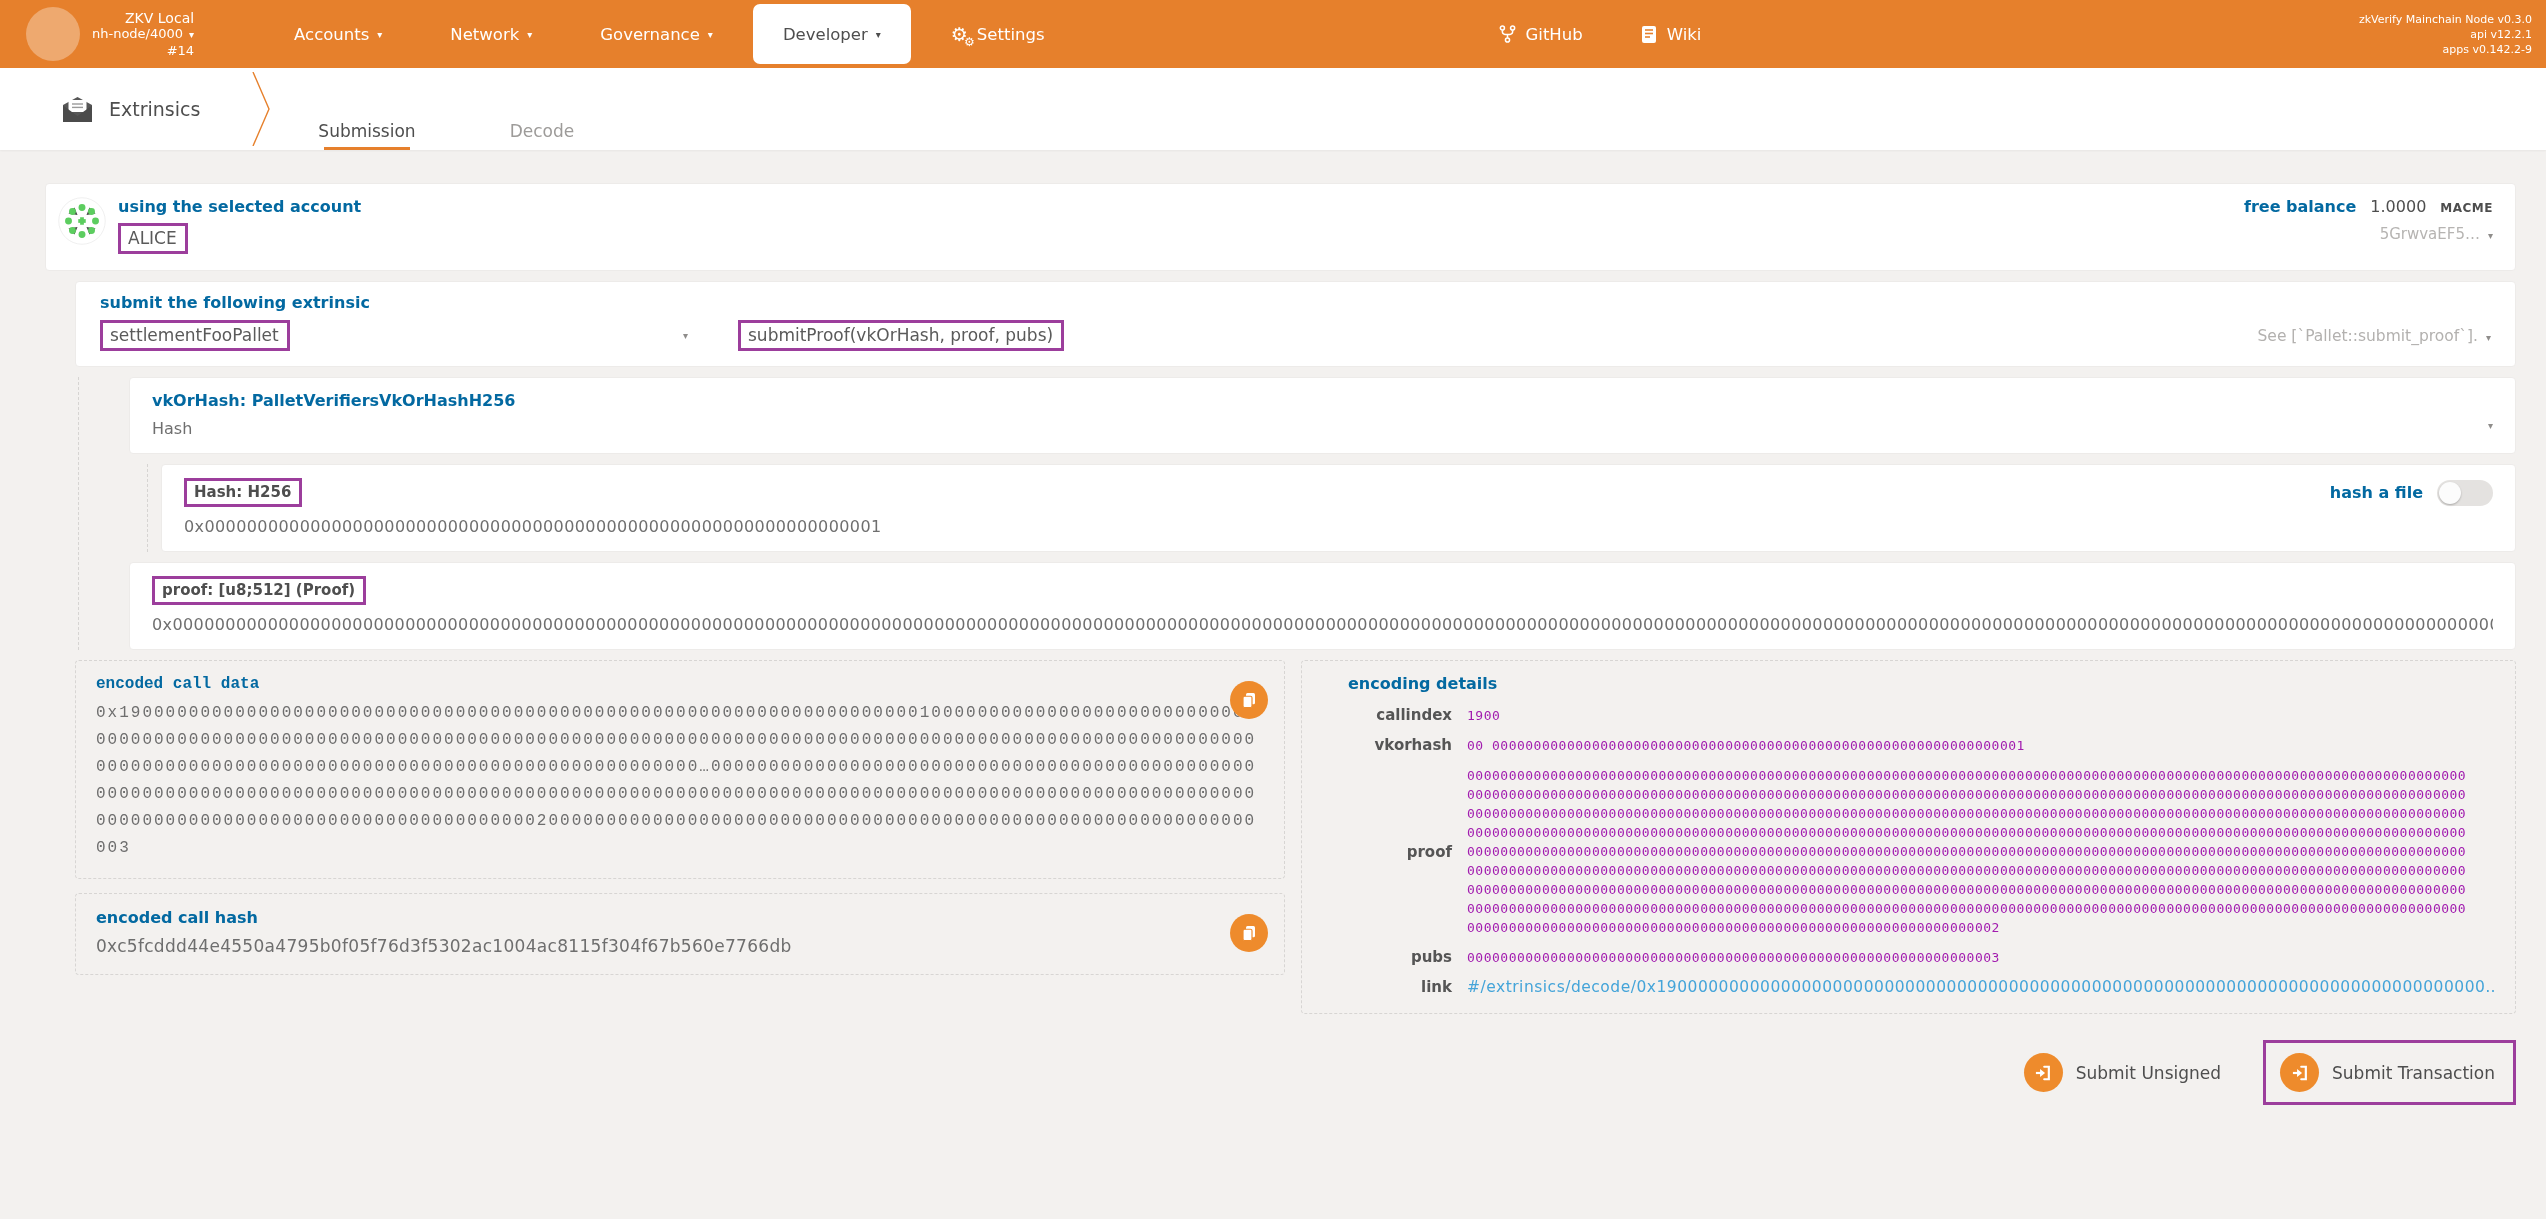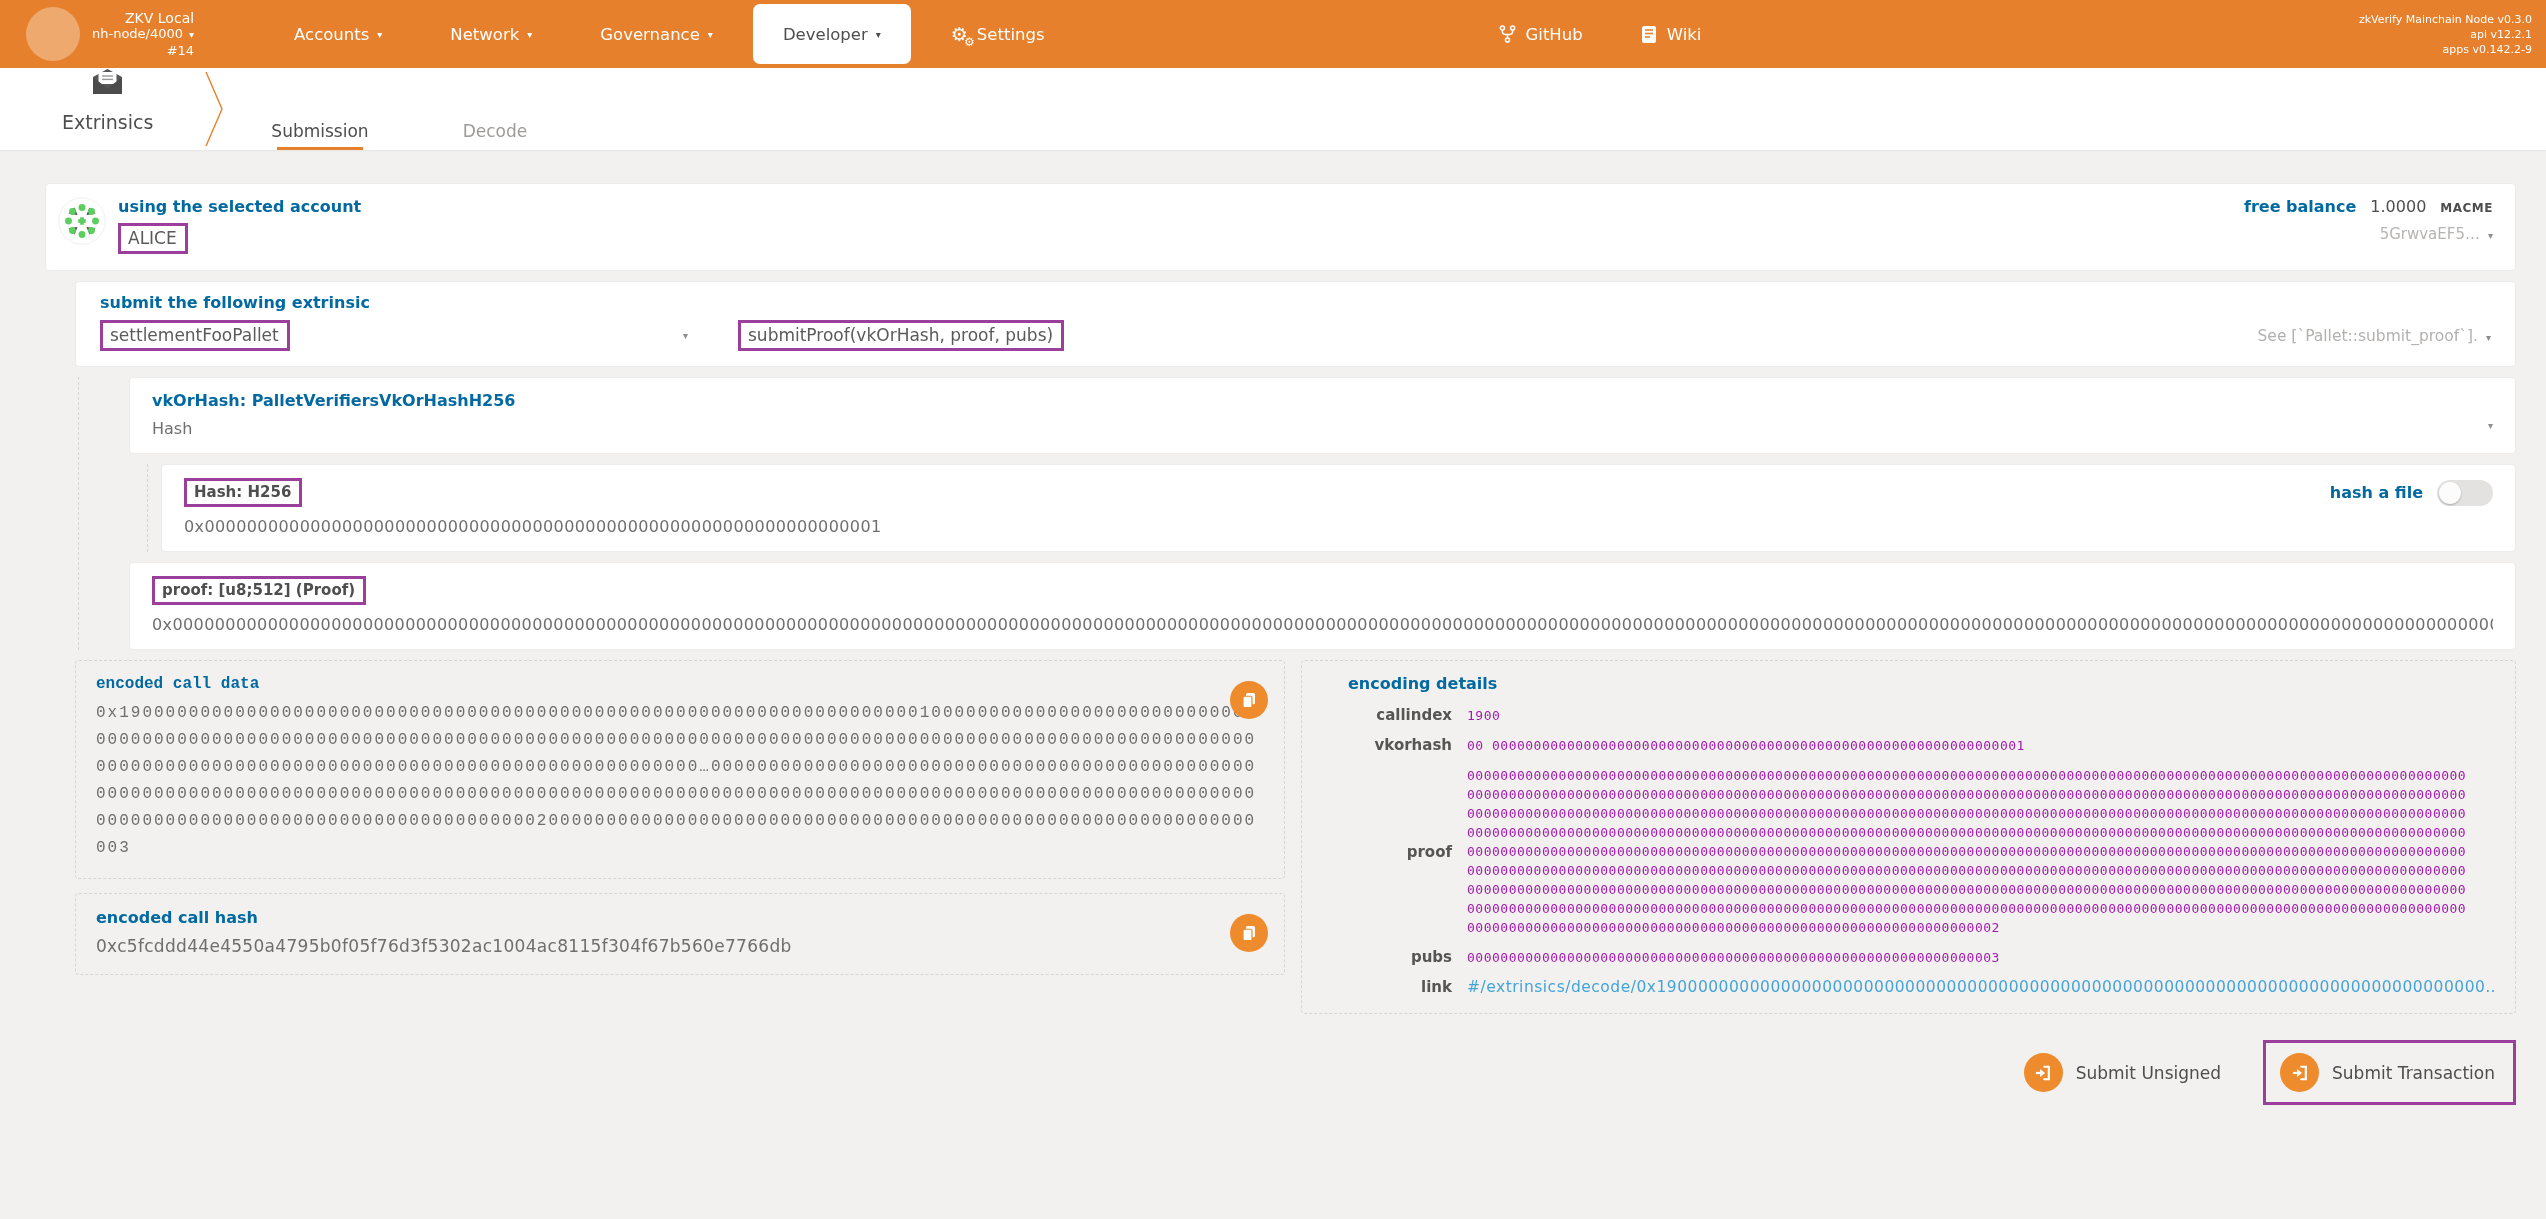--- a/index.html
+++ b/index.html
@@ -24,21 +24,21 @@
   .menu-item.active { background: #fff; color: #4e4e4e; border-radius: 7px; height: 60px; margin: 4px 6px; padding: 0 30px; }
   .menu-item.active .caret-d { color: #4e4e4e; }
   .caret-d { font-size: 10px; margin-left: 8px; }
   .gear { position: relative; font-size: 19px; margin-right: 9px; line-height: 1; }
   .gear-small { position: absolute; font-size: 12px; right: -7px; bottom: -4px; }
   .top-links { display: flex; align-items: center; margin-left: 420px; gap: 58px; }
   .top-link { display: flex; align-items: center; gap: 10px; font-size: 16.5px; cursor: pointer; white-space: nowrap; }
   .versions { margin-left: auto; margin-right: 14px; text-align: right; font-size: 11px; line-height: 15px; }
   
   .tabbar { height: 82px; background: #fff; display: flex; align-items: stretch; box-shadow: 0 1px 2px rgba(0,0,0,.05); }
-  .section-head { display: flex; align-items: center; gap: 16px; margin-left: 62px; font-size: 19px; color: #4e4e4e; flex-direction: column; }
+  .section-head { display: flex; align-items: center; gap: 16px; margin-left: 62px; font-size: 19px; color: #4e4e4e; }
   .chevron-divider { margin: 0 44px 0 52px; align-self: center; }
   .tabs { display: flex; align-items: stretch; gap: 94px; }
   .tab { display: flex; align-items: center; font-size: 17px; color: #9d9b99; position: relative; cursor: pointer; margin-top: 44px; }
   .tab.active { color: #4e4e4e; }
   .tab.active::after { content: ""; position: absolute; left: 6px; right: 6px; bottom: 0; height: 3px; background: #e6802c; }
   
   main { padding: 33px 30px 0 45px; }
   .card { background: #fff; border: 1px solid #edebe9; border-radius: 4px; }
   .field-label { font-weight: bold; font-size: 16px; color: #0369a1; }
   .pbox { display: inline-block; border: 3px solid #9c3e9c; padding: 2px 8px 3px 7px; }

